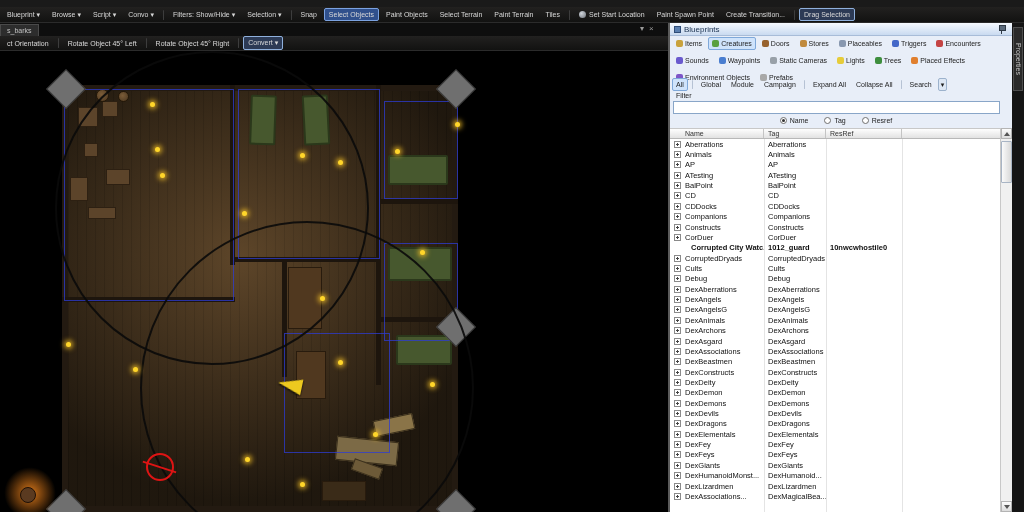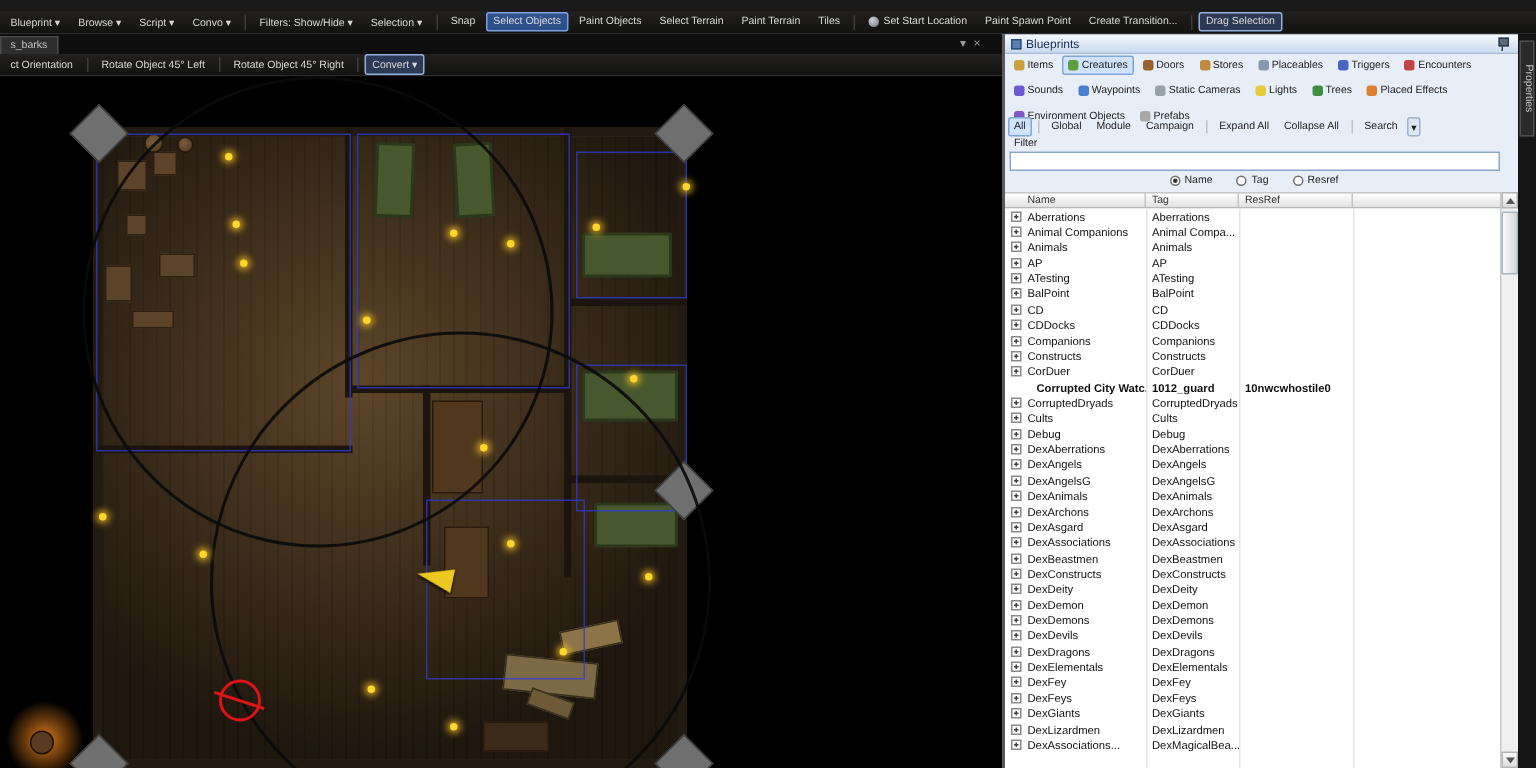--- a/index.html
+++ b/index.html
@@ -526,26 +526,20 @@
 
     <div class="bp-list">
 
         <div class="bp-row">
           <span class="expander"></span>
           <span class="c-name">Aberrations</span>
           <span class="c-tag">Aberrations</span>
           <span class="c-res"></span>
         </div>
 
-        <div class="bp-row">
-          <span class="expander"></span>
-          <span class="c-name">Animal Companions</span>
-          <span class="c-tag">Animal Compa...</span>
-          <span class="c-res"></span>
-        </div>
 
         <div class="bp-row">
           <span class="expander"></span>
           <span class="c-name">Animals</span>
           <span class="c-tag">Animals</span>
           <span class="c-res"></span>
         </div>
 
         <div class="bp-row">
           <span class="expander"></span>
@@ -750,20 +744,26 @@
           <span class="c-res"></span>
         </div>
 
         <div class="bp-row">
           <span class="expander"></span>
           <span class="c-name">DexGiants</span>
           <span class="c-tag">DexGiants</span>
           <span class="c-res"></span>
         </div>
 
+        <div class="bp-row">
+          <span class="expander"></span>
+          <span class="c-name">DexHumanoidMonst...</span>
+          <span class="c-tag">DexHumanoid...</span>
+          <span class="c-res"></span>
+        </div>
 
         <div class="bp-row">
           <span class="expander"></span>
           <span class="c-name">DexLizardmen</span>
           <span class="c-tag">DexLizardmen</span>
           <span class="c-res"></span>
         </div>
 
         <div class="bp-row">
           <span class="expander"></span>

